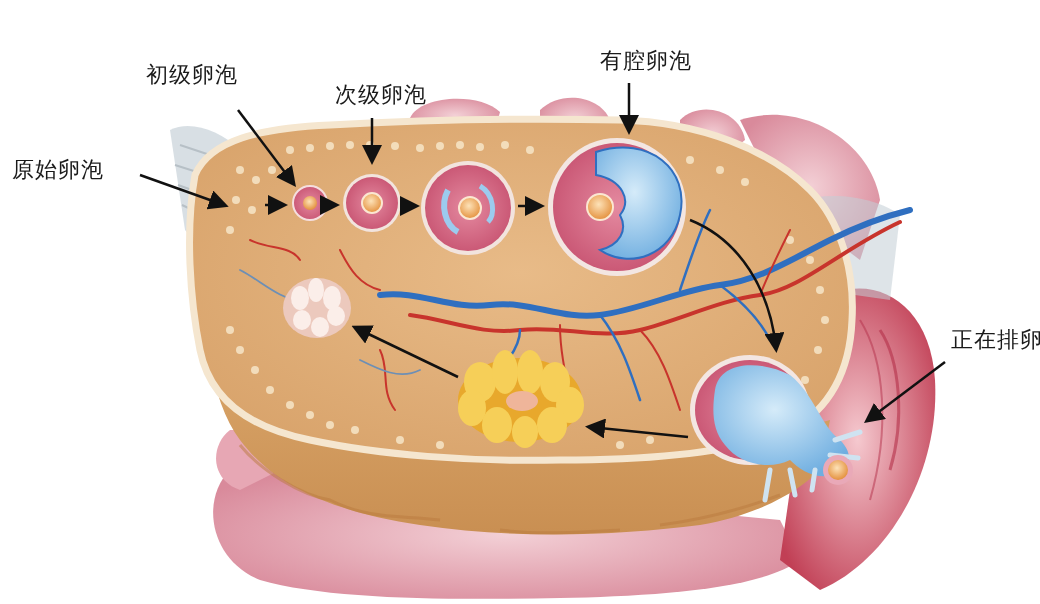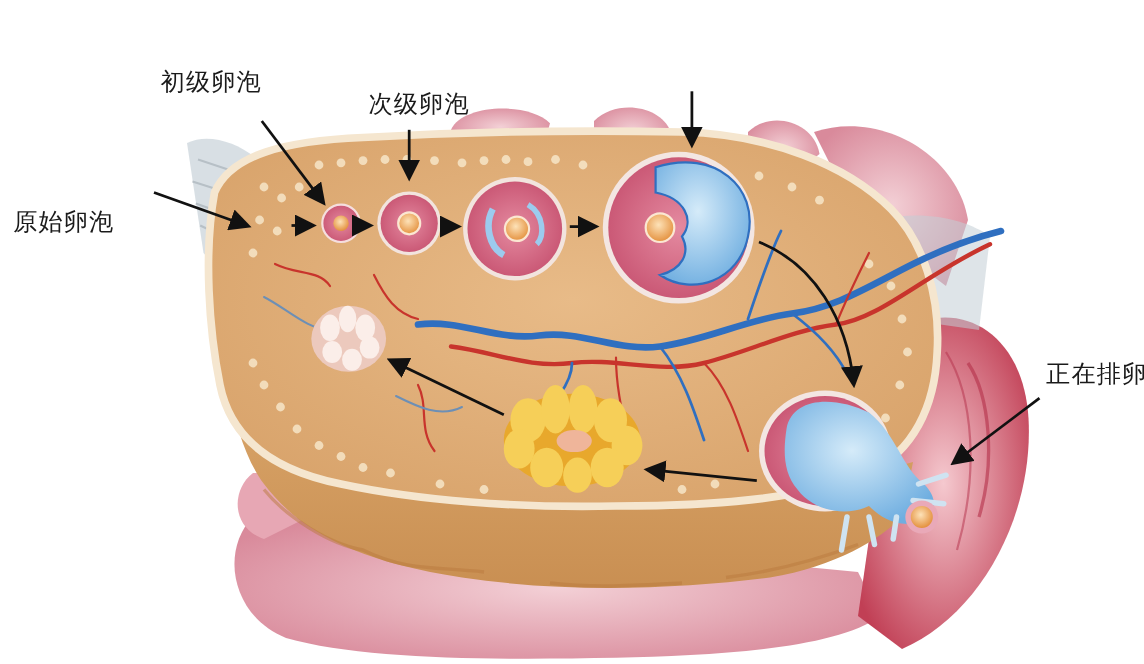--- a/index.html
+++ b/index.html
@@ -195,15 +195,16 @@
     <line x1="404" y1="206" x2="415" y2="206" marker-end="url(#ah)"></line>
     <line x1="518" y1="206" x2="540" y2="206" marker-end="url(#ah)"></line>
     <path d="M690,220 C740,240 770,290 776,348" marker-end="url(#ah)"></path>
     <line x1="688" y1="437" x2="590" y2="427" marker-end="url(#ah)"></line>
     <line x1="458" y1="377" x2="356" y2="328" marker-end="url(#ah)"></line>
   </g>
 </svg>
 
 <div class="label" style="left:146px;top:60px;">初级卵泡</div>
 <div class="label" style="left:335px;top:80px;font-family:Liberation Serif, serif;">次级卵泡</div>
-<div class="label" style="left:12px;top:155px;margin-top:32px;">原始卵泡</div>
+<div class="label" style="left:600px;top:46px;">有腔卵泡</div>
+<div class="label" style="left:12px;top:155px;">原始卵泡</div>
 <div class="label" style="left:907px;top:325px;margin-left:44px;">正在排卵</div>
 </div>
 
 </body></html>

